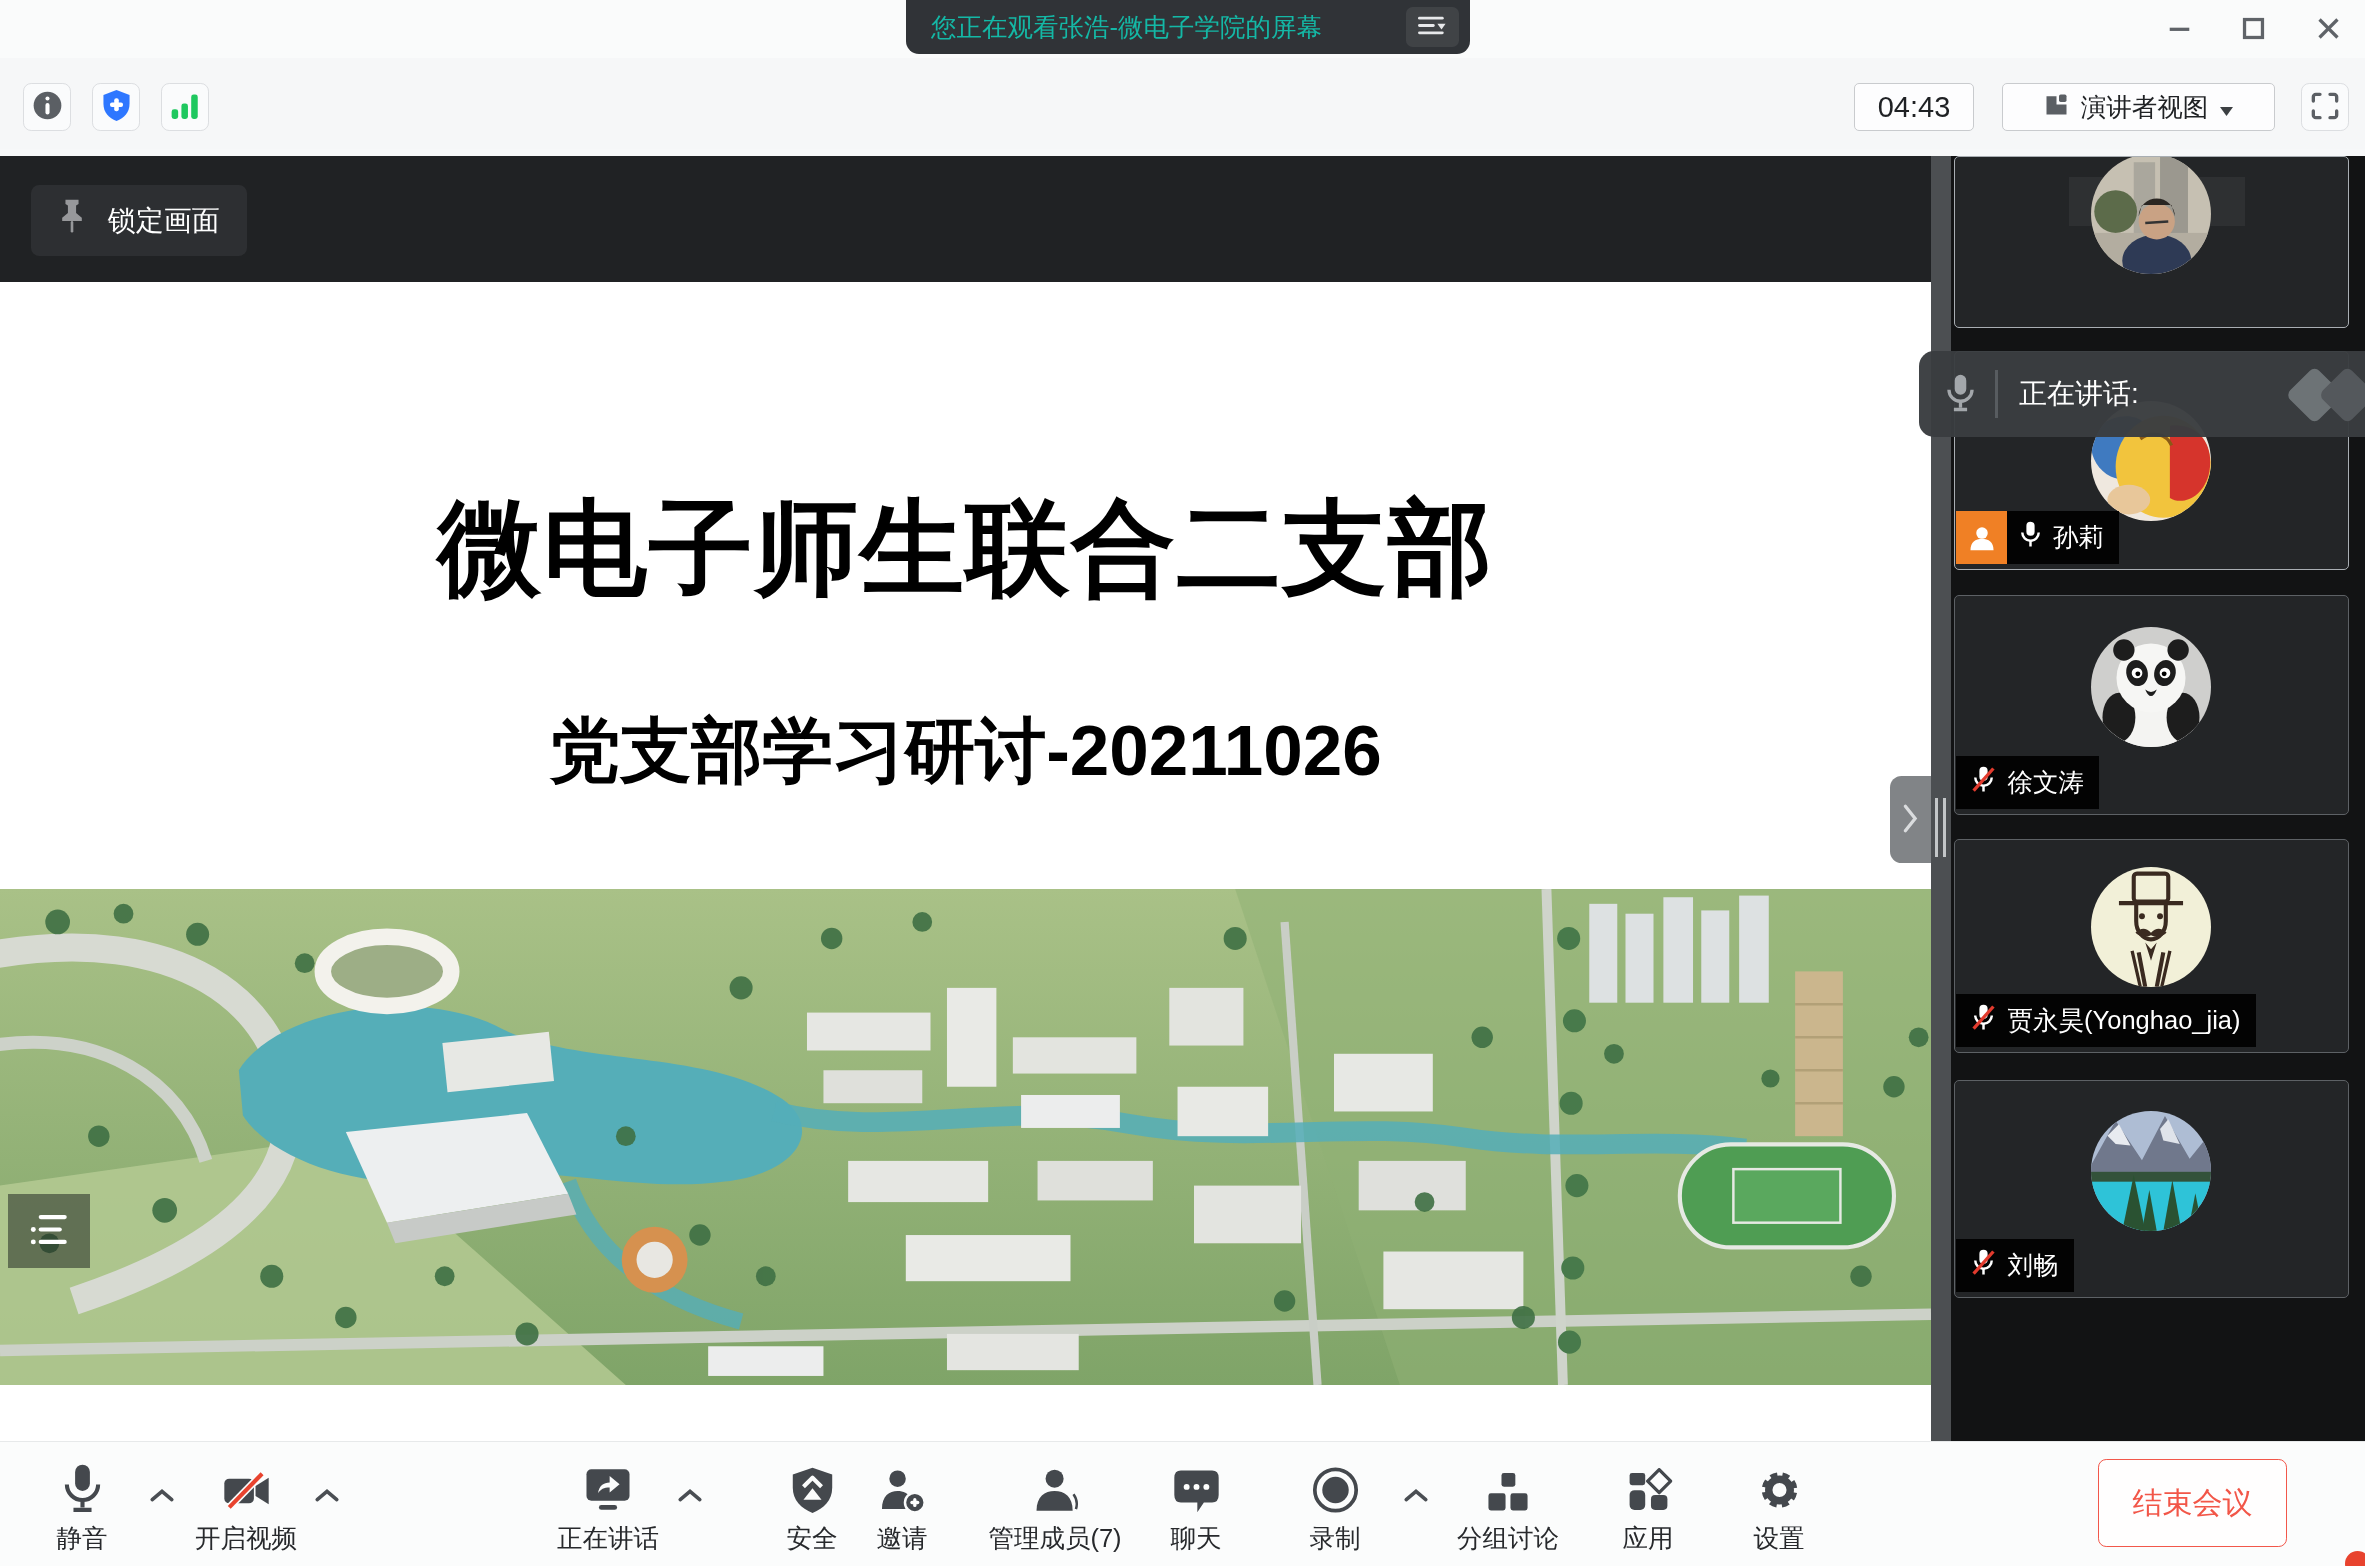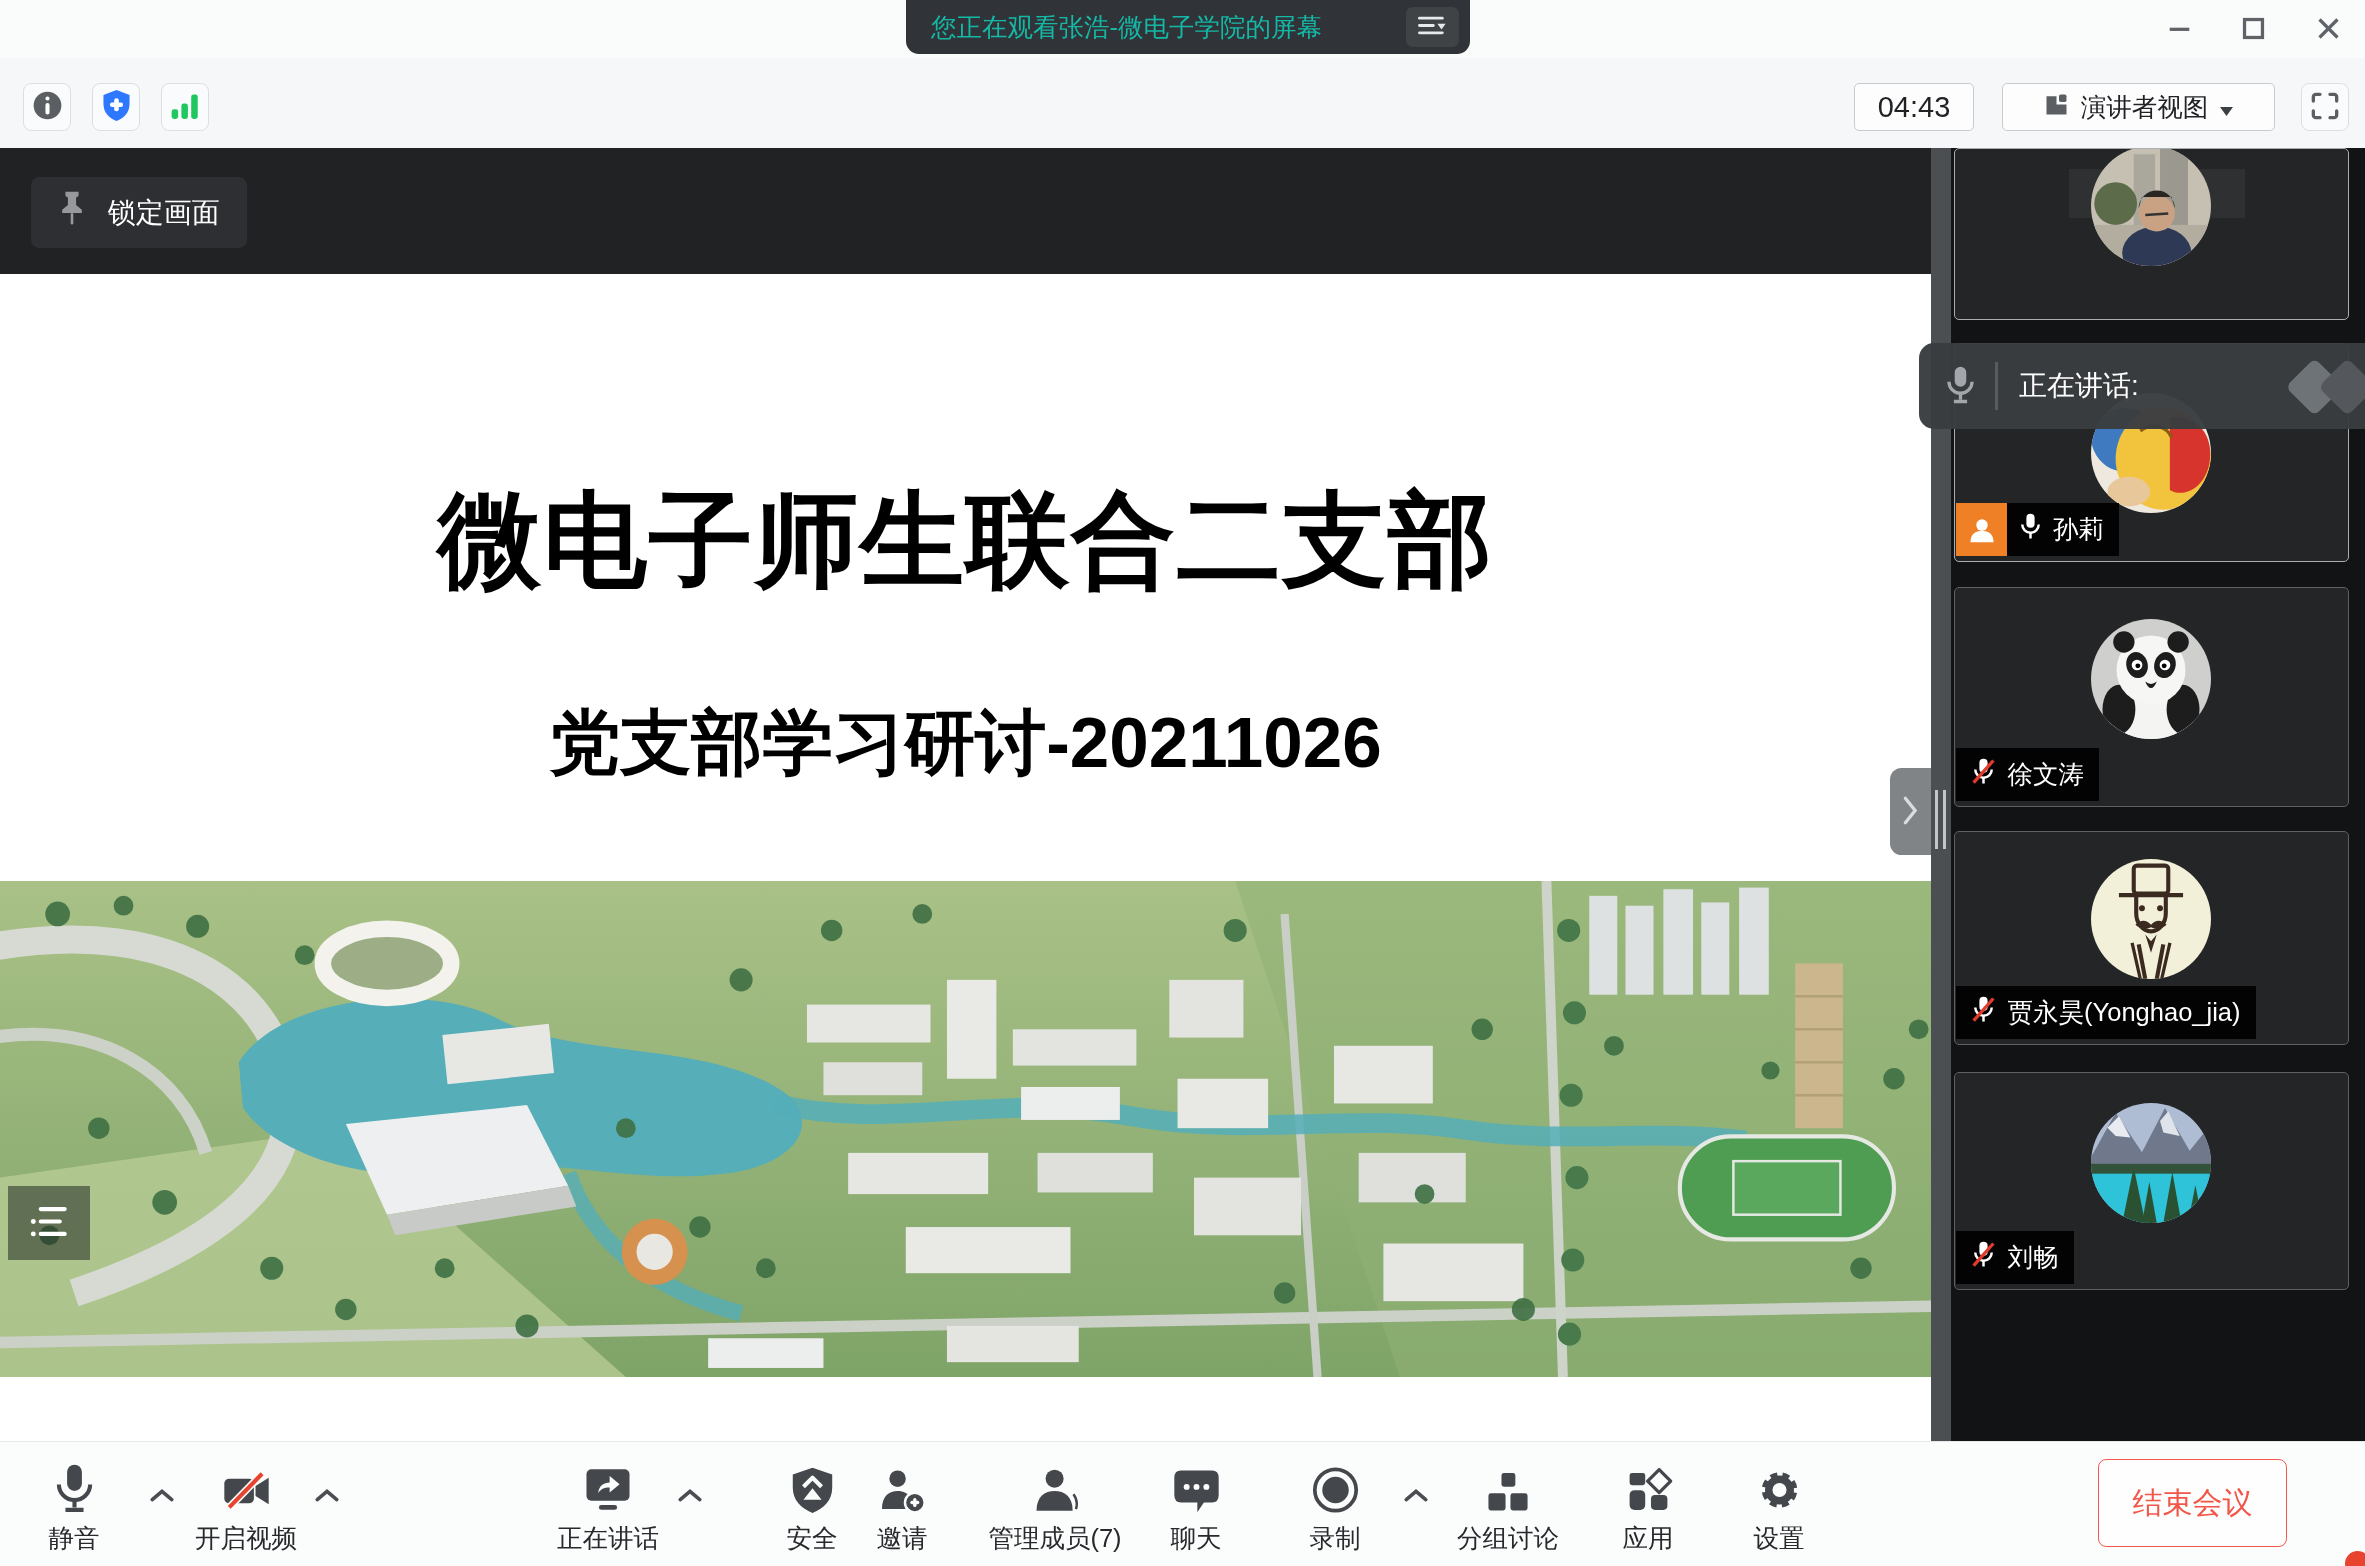--- a/index.html
+++ b/index.html
@@ -11,21 +11,21 @@
   .title-pill .ttext{flex:1;color:#14b8a6;font-size:25.5px;white-space:nowrap;overflow:hidden;}
   .menu-btn{width:53px;height:40px;border-radius:6.6px;background:rgba(255,255,255,.08);display:flex;align-items:center;justify-content:center;}
   .winbtn{position:absolute;top:11.5px;width:36px;height:36px;display:flex;align-items:center;justify-content:center;}
   
   .topbar{position:absolute;left:0;top:58px;width:2366px;height:91px;background:#f6f7f8;}
   .tbtn{position:absolute;top:25px;width:48px;height:48px;border:0.8px solid #dcdee1;border-radius:8.2px;background:#fafbfc;display:flex;align-items:center;justify-content:center;box-sizing:border-box;}
   .timerbox{position:absolute;left:1854px;top:25px;width:120px;height:48px;border:0.8px solid #c9cbce;border-radius:5px;background:#fdfdfe;display:flex;align-items:center;justify-content:center;font-size:29px;color:#1f2124;box-sizing:border-box;}
   .viewbox{position:absolute;left:2002px;top:25px;width:273px;height:48px;border:0.8px solid #c9cbce;border-radius:5px;background:#fdfdfe;display:flex;align-items:center;justify-content:center;gap:11.5px;font-size:25.5px;color:#202225;box-sizing:border-box;}
   .fsbtn{position:absolute;left:2301px;top:25px;width:48px;height:48px;border:0.8px solid #dcdee1;border-radius:8.2px;background:#fafbfc;display:flex;align-items:center;justify-content:center;box-sizing:border-box;}
   
-  .main{position:absolute;left:0;top:148px;width:2366px;height:1293px;background:#0369a1;}
+  .main{position:absolute;left:0;top:156px;width:2366px;height:1293px;background:#0369a1;}
   .stage{position:absolute;left:0;top:0;width:1931px;height:1293px;background:#202224;overflow:hidden;}
   .lockbtn{position:absolute;left:31px;top:29px;width:216px;height:71px;background:#2d2f32;border-radius:8.2px;display:flex;align-items:center;justify-content:center;gap:21.4px;}
   .lockbtn span{color:#fff;font-size:28px;}
   .slide{position:absolute;left:0;top:126px;width:1931px;height:1167px;background:#fff;}
   .slide-title{position:absolute;left:0;top:198px;width:1931px;text-align:center;font-size:104px;font-weight:900;color:#000;letter-spacing:1.6px;}
   .slide-sub{position:absolute;left:0;top:422px;width:1931px;text-align:center;font-size:71px;font-weight:900;color:#000;}
   .campus{position:absolute;left:0;top:607px;width:1931px;height:496px;}
   .list-overlay{position:absolute;left:8.2px;top:912px;width:82px;height:74px;background:rgba(35,42,36,.55);display:flex;align-items:center;justify-content:center;}
   .collapse-tab{position:absolute;left:1890px;top:620px;width:41px;height:87px;background:rgba(112,115,118,.88);border-radius:11.5px 0 0 11.5px;display:flex;align-items:center;justify-content:center;z-index:5;}
   .gutter{position:absolute;left:1931px;top:0;width:20.6px;height:1293px;background:#4c4f52;}
@@ -432,21 +432,21 @@
       <span class="btext">正在讲话:</span>
       <span class="logo-diamonds"><svg width="99" height="64" viewBox="0 0 120 78">
             <rect x="18" y="14" width="50" height="50" rx="8" transform="rotate(45 43 39)" fill="#777c80" opacity=".85"></rect>
             <rect x="58" y="14" width="50" height="50" rx="8" transform="rotate(45 83 39)" fill="#54585c"></rect>
           </svg></span>
     </div>
   </div>
 
   <div class="bottombar">
 
-    <div class="bitem" style="left:74px;justify-content:center;">
+    <div class="bitem" style="left:82px;justify-content:center;">
       <span class="ic">
           <svg width="46" height="51" viewBox="0 0 56 62">
             <rect x="19" y="2" width="18" height="32" rx="9" fill="#44484d"></rect>
             <path d="M9 26 a19 19 0 0 0 38 0" fill="none" stroke="#44484d" stroke-width="5"></path>
             <line x1="28" y1="45" x2="28" y2="54" stroke="#44484d" stroke-width="5"></line>
             <line x1="17" y1="57" x2="39" y2="57" stroke="#44484d" stroke-width="5"></line>
           </svg>
         </span>
       <span class="lbl">静音</span>
     </div>

